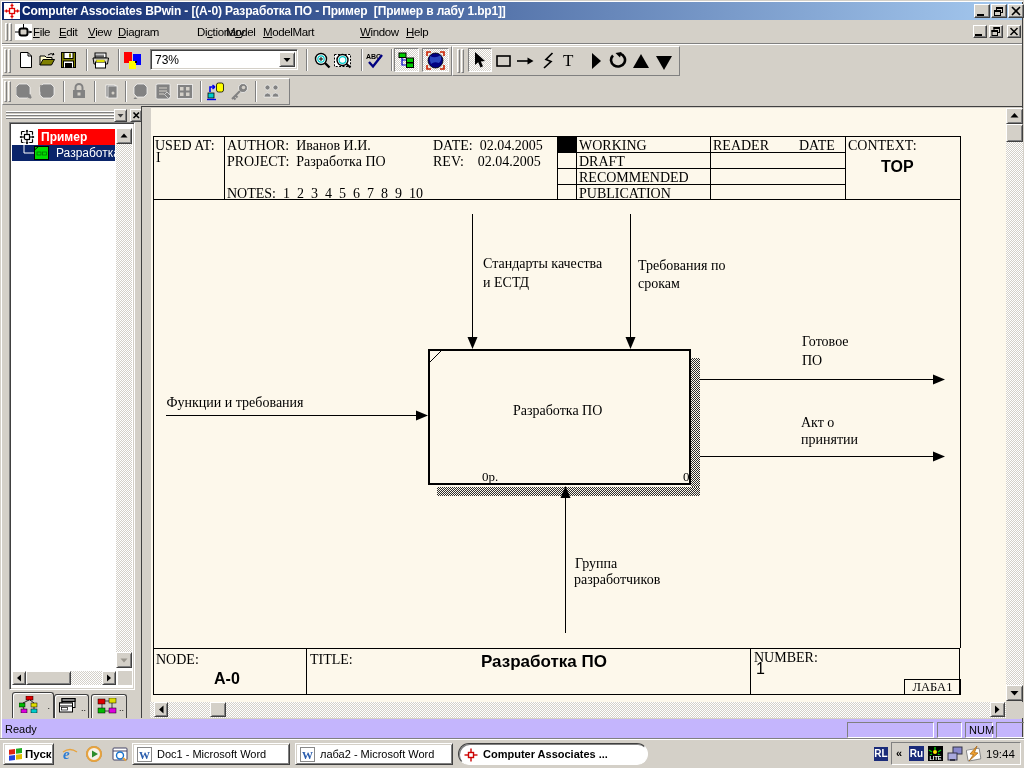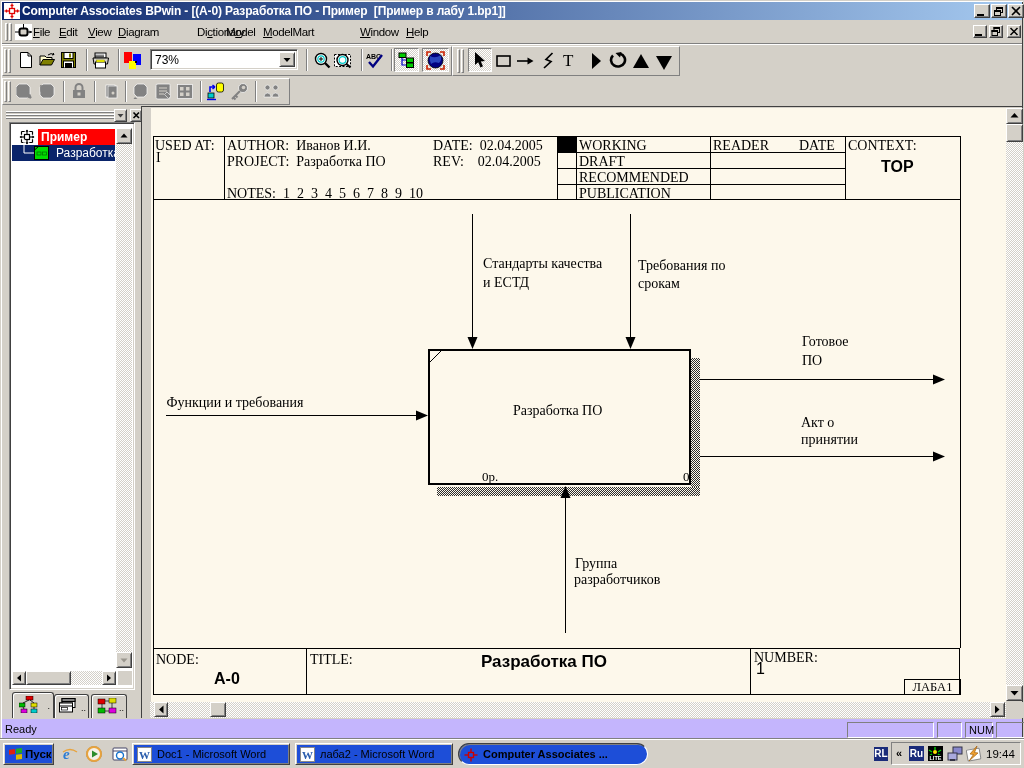--- a/index.html
+++ b/index.html
@@ -48,21 +48,21 @@
   .shadow-pat {
     background: repeating-conic-gradient(#2e2e2e 0% 25%, #FDF8EB 0% 50%) 0 0/2px 2px;
   }
 
   
   #statusbar { left:2px; top:719px; width:1020px; height:20px; background:#c4b5fd; }
   .pane { position:absolute; top:3px; height:16px; border:1px solid; border-color:#808080 #fff #fff #808080; }
 
   
   #taskbar { left:0; top:739px; width:1024px; height:29px; background:#D4D0C8; border-top:1px solid #fff; box-shadow:0 -1px 0 #808080; }
-  .taskbtn { position:absolute; top:3px; height:22px; background:#1d4ed8;
+  .taskbtn { position:absolute; top:3px; height:22px; background:#ffffff;
     border:1px solid; border-color:#fff #404040 #404040 #fff; box-shadow:inset 1px 1px 0 #D4D0C8, inset -1px -1px 0 #808080;
     font-size:11px; }
 </style>
 </head>
 <body>
 
 <div class="abs" style="left:0;top:0;width:1024px;height:739px;border:1px solid #D4D0C8;box-shadow:inset 1px 1px 0 #fff, inset -1px -1px 0 #404040, inset 2px 2px 0 #D4D0C8, inset -2px -2px 0 #808080;"></div>
 
 <div id="titlebar" class="abs">
   <svg style="position:absolute;left:2px;top:1px" width="16" height="16">

